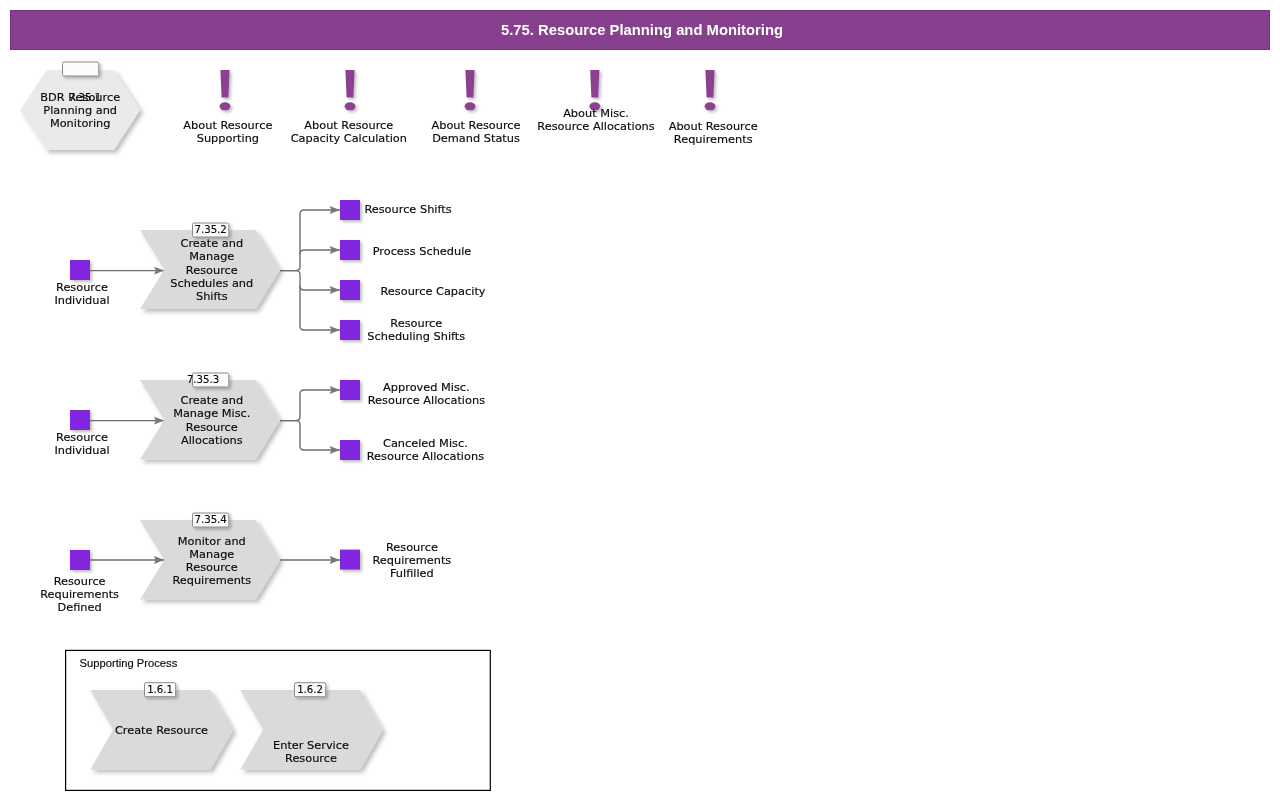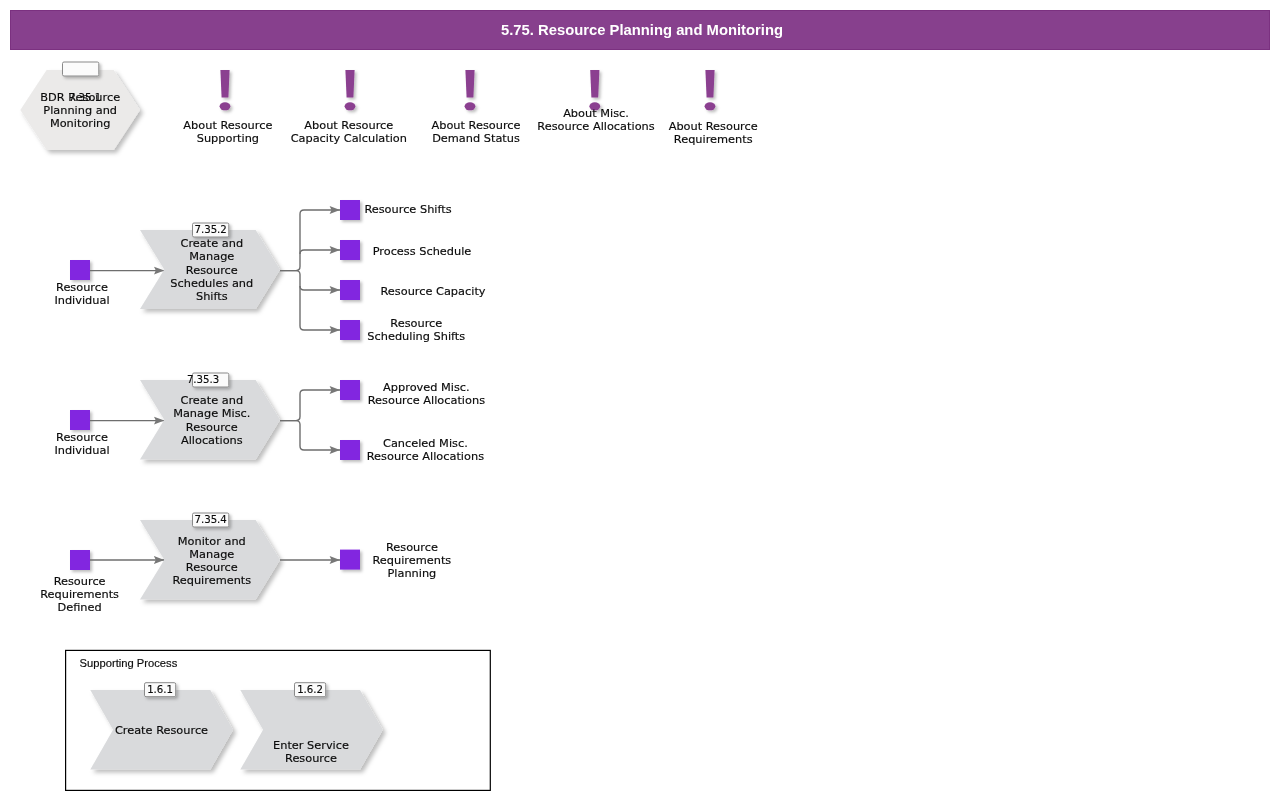--- a/index.html
+++ b/index.html
@@ -204,21 +204,21 @@
   <div class="lblbox" style="left:61.80px;top:535.00px;">
     <div class="ln">Monitor and</div>
     <div class="ln">Manage</div>
     <div class="ln">Resource</div>
     <div class="ln">Requirements</div>
   </div>
   <div class="badge-t" style="left:192.50px;top:514.20px;width:36.3px;">7.35.4</div>
   <div class="lblbox" style="left:261.90px;top:540.50px;">
     <div class="ln">Resource</div>
     <div class="ln">Requirements</div>
-    <div class="ln">Planning</div>
+    <div class="ln">Fulfilled</div>
   </div>
   <div class="spbox" style="left:79.6px;top:657.2px;">Supporting Process</div>
   <div class="lblbox" style="left:11.50px;top:724.40px;">
     <div class="ln">Create Resource</div>
   </div>
   <div class="badge-t" style="left:144.50px;top:683.90px;width:31.2px;">1.6.1</div>
   <div class="lblbox" style="left:161px;top:718.80px;margin-top:20px;">
     <div class="ln">Enter Service</div>
     <div class="ln">Resource</div>
   </div>

